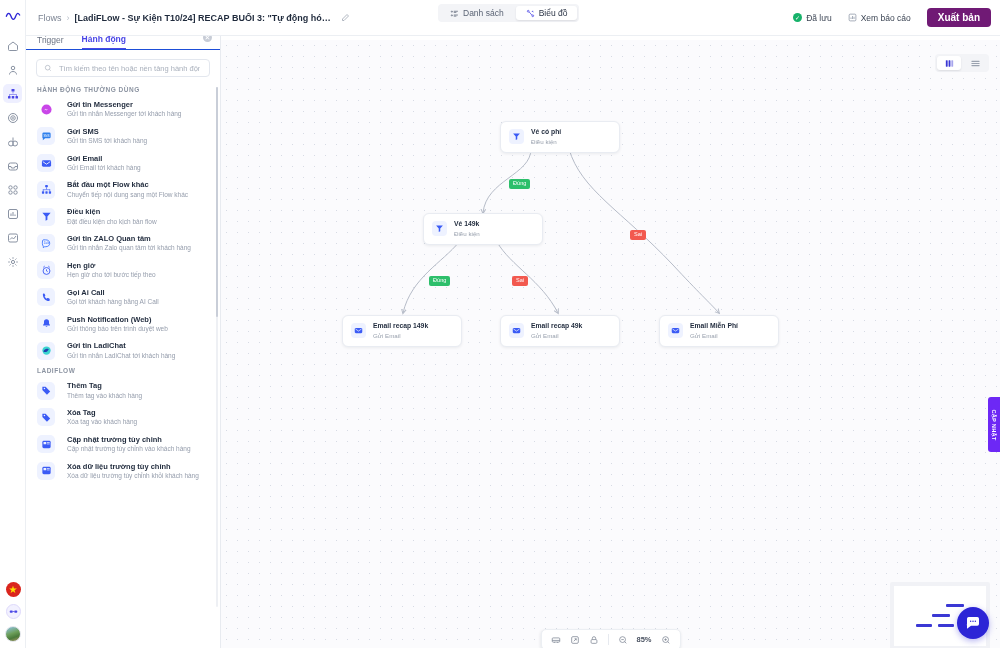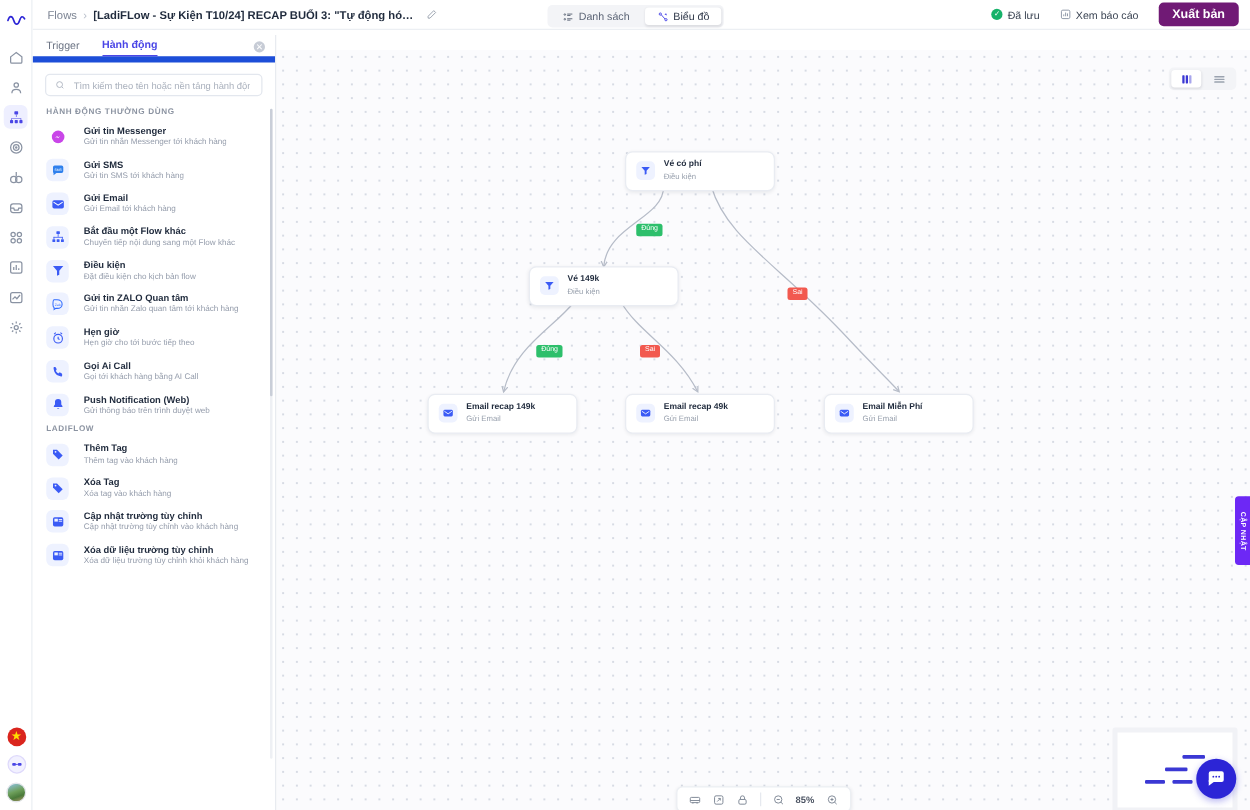--- a/index.html
+++ b/index.html
@@ -35,21 +35,21 @@
      display: flex; align-items: center; justify-content: center; color: #ffdf00; font-size: 10px; line-height: 1; }
   .circle-btn { width: 15px; height: 15px; border-radius: 50%; background: #f2f1ff; border: 1px solid #ded9fb;
      display: flex; align-items: center; justify-content: center; color: #4a46e6; }
   .circle-btn svg { width: 9px; height: 9px; }
   .avatar { width: 16px; height: 16px; border-radius: 50%;
      background: linear-gradient(160deg,#8fc3e8 0%,#6d9f5a 45%,#4a7a3a 70%,#b09a6a 100%);
      border: 1px solid #e2e5ea; }
 
   
   .header {
-    position: absolute; top: 0; left: 26px; width: 974px; height: 24px;
+    position: absolute; top: 0; left: 26px; width: 974px; height: 36px;
     background: #fff; border-bottom: 1px solid #eceff3;
     display: flex; align-items: center; z-index: 5;
   }
   .crumbs { display: flex; align-items: center; gap: 5px; padding-left: 12px; white-space: nowrap; }
   .crumb-root { font-size: 9px; color: #7c8493; }
   .crumb-sep { font-size: 9px; color: #b8bfca; }
   .crumb-cur { font-size: 9px; color: #1f2a3c; font-weight: bold; max-width: 258px;
      overflow: hidden; text-overflow: ellipsis; white-space: nowrap; }
   .pencil { color: #98a0ad; margin-left: 3px; }
   .pencil svg { width: 9px; height: 9px; display: block; }
@@ -73,21 +73,21 @@
   .primary-btn { background: #701a75; color: #fff; font-size: 10px; font-weight: bold;
      padding: 4px 11px; border-radius: 4px; cursor: pointer; }
 
   
   .panel {
     position: absolute; left: 26px; top: 28px; width: 195px; height: 620px;
     background: #fff; border-right: 1px solid #e8ebf0; z-index: 4;
     display: flex; flex-direction: column;
   }
   .tabs { height: 22px; display: flex; align-items: flex-end; gap: 18px; padding: 0 11px;
-     border-bottom: 5px solid #1d4ed8; position: relative; }
+     border-bottom: 1px solid #1d4ed8; position: relative; }
   .tab { font-size: 8.5px; color: #6c7484; padding-bottom: 4px; cursor: pointer; }
   .tab.active { color: #4a46e6; font-weight: bold; border-bottom: 1.5px solid #4a46e6; text-align: right; }
   .panel-close { position: absolute; right: 8px; top: 5px; width: 9px; height: 9px;
      border-radius: 50%; background: #c7ccd6; color: #fff; font-size: 7px;
      display: flex; align-items: center; justify-content: center; cursor: pointer; }
   .search-wrap { padding: 9px 10px 6px 10px; }
   .search {
     height: 18px; border: 1px solid #e3e7ee; border-radius: 4px; background: #fff;
     display: flex; align-items: center; gap: 5px; padding: 0 7px;
   }
@@ -450,20 +450,32 @@
               <path d="M12 2.5a5.5 5.5 0 00-5.5 5.5v4L4.5 15v1.5h15V15L17.5 12V8A5.5 5.5 0 0012 2.5z"></path>
               <path d="M9.8 18.2a2.4 2.4 0 004.4 0z"></path>
             </svg>
         </div>
         <div class="row-tx">
           <div class="row-t">Push Notification (Web)</div>
           <div class="row-s">Gửi thông báo trên trình duyệt web</div>
         </div>
       </div>
 
+      <div class="row">
+        <div class="row-ic">
+          <svg viewBox="0 0 24 24">
+              <circle cx="12" cy="12" r="9" fill="#3bd4d0"></circle>
+              <path d="M5 14c3-6 7-7 12-5-3 6-8 8-12 5z" fill="#1e40af"></path>
+            </svg>
+        </div>
+        <div class="row-tx">
+          <div class="row-t">Gửi tin LadiChat</div>
+          <div class="row-s">Gửi tin nhắn LadiChat tới khách hàng</div>
+        </div>
+      </div>
 
       <div class="grp-title">LADIFLOW</div>
 
       <div class="row">
         <div class="row-ic">
           <svg viewBox="0 0 24 24" fill="#3b5bf5">
               <path d="M3 11V4h7l10 10-7 7z"></path>
               <circle cx="7.5" cy="7.5" r="1.6" fill="#eef2ff"></circle>
             </svg>
         </div>

